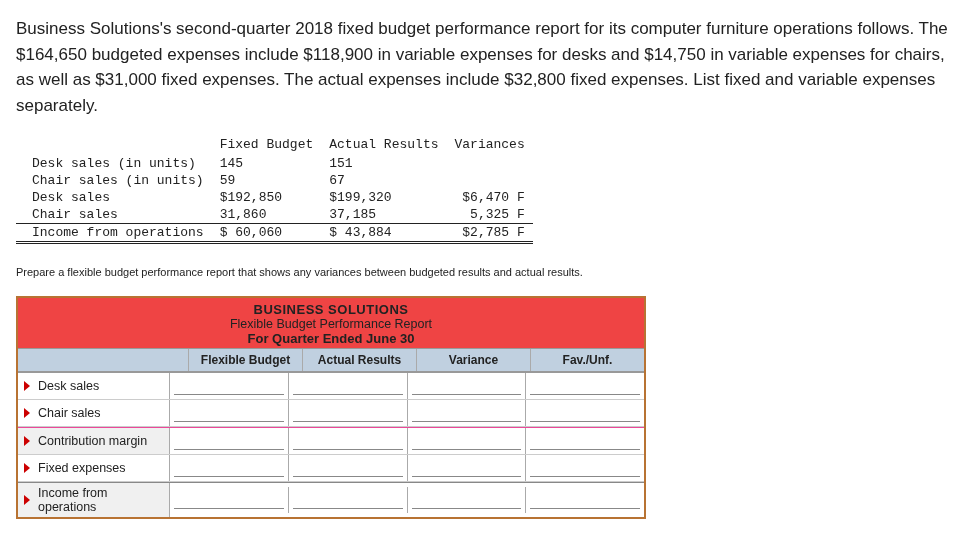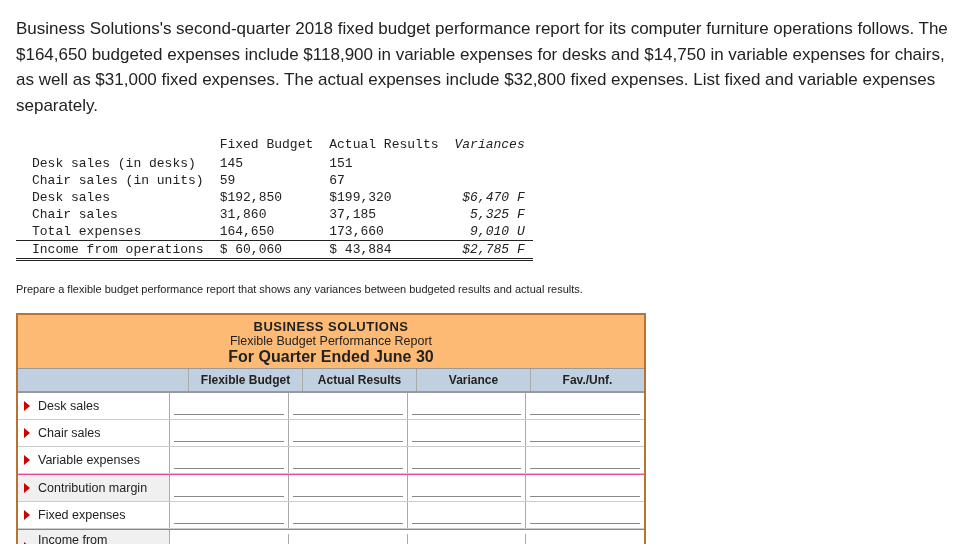--- a/index.html
+++ b/index.html
@@ -39,21 +39,20 @@
     }
     .fixed-budget-table .label-col {
       text-align: left;
       padding-left: 16px;
     }
     .fixed-budget-table .num-col {
       text-align: left;
     }
     .fixed-budget-table .var-col {
       text-align: right;
-      font-style: italic;
     }
     .underline-row td {
       border-bottom: 1px solid #222;
     }
     .double-underline td {
       border-bottom: 3px double #222;
     }
     .top-border td {
       border-top: 1px solid #222;
     }
@@ -66,37 +65,37 @@
     }
 
     
     .flex-table-container {
       border: 2px solid #b87333;
       display: inline-block;
       min-width: 620px;
       width: 630px;
     }
     .flex-header {
-      background: #fdba74;
+      background: #ef4444;
       text-align: center;
       padding: 4px 0 2px 0;
       border-bottom: 1px solid #999;
     }
     .flex-header .company-name {
       font-weight: bold;
       font-size: 13px;
       letter-spacing: 0.5px;
     }
     .flex-header .report-title {
       font-weight: normal;
       font-size: 12.5px;
     }
     .flex-header .report-period {
       font-weight: bold;
-      font-size: 16px;
+      font-size: 13px;
     }
     .flex-col-headers {
       display: flex;
       background: #c0d0e0;
       border-bottom: 2px solid #999;
       padding-left: 36px;
     }
     .flex-col-headers .col-label {
       flex: 1;
       text-align: center;
@@ -194,21 +193,21 @@
     <thead>
       <tr class="header-row">
         <td class="label-col"></td>
         <td class="num-col">Fixed Budget</td>
         <td class="num-col">Actual Results</td>
         <td class="var-col">Variances</td>
       </tr>
     </thead>
     <tbody>
       <tr>
-        <td class="label-col">Desk sales (in desks)</td>
+        <td class="label-col">Desk sales (in units)</td>
         <td class="num-col">145</td>
         <td class="num-col">151</td>
         <td class="var-col"></td>
       </tr>
       <tr>
         <td class="label-col">Chair sales (in units)</td>
         <td class="num-col">59</td>
         <td class="num-col">67</td>
         <td class="var-col"></td>
       </tr>
@@ -216,26 +215,20 @@
         <td class="label-col">Desk sales</td>
         <td class="num-col">$192,850</td>
         <td class="num-col">$199,320</td>
         <td class="var-col">$6,470 F</td>
       </tr>
       <tr>
         <td class="label-col">Chair sales</td>
         <td class="num-col">31,860</td>
         <td class="num-col">37,185</td>
         <td class="var-col">5,325 F</td>
-      </tr>
-      <tr class="underline-row">
-        <td class="label-col">Total expenses</td>
-        <td class="num-col">164,650</td>
-        <td class="num-col">173,660</td>
-        <td class="var-col">9,010 U</td>
       </tr>
       <tr class="top-border double-underline">
         <td class="label-col">Income from operations</td>
         <td class="num-col">$ 60,060</td>
         <td class="num-col">$ 43,884</td>
         <td class="var-col">$2,785 F</td>
       </tr>
     </tbody>
   </table>
 </div>
@@ -268,27 +261,20 @@
     </div>
 
     <div class="flex-row">
       <div class="row-label">Chair sales</div>
       <div class="row-cell"></div>
       <div class="row-cell"></div>
       <div class="row-cell"></div>
       <div class="row-cell"></div>
     </div>
 
-    <div class="flex-row">
-      <div class="row-label">Variable expenses</div>
-      <div class="row-cell"></div>
-      <div class="row-cell"></div>
-      <div class="row-cell"></div>
-      <div class="row-cell"></div>
-    </div>
 
     <div class="flex-row contribution-row">
       <div class="row-label">Contribution margin</div>
       <div class="row-cell"></div>
       <div class="row-cell"></div>
       <div class="row-cell"></div>
       <div class="row-cell"></div>
     </div>
 
     <div class="flex-row">

